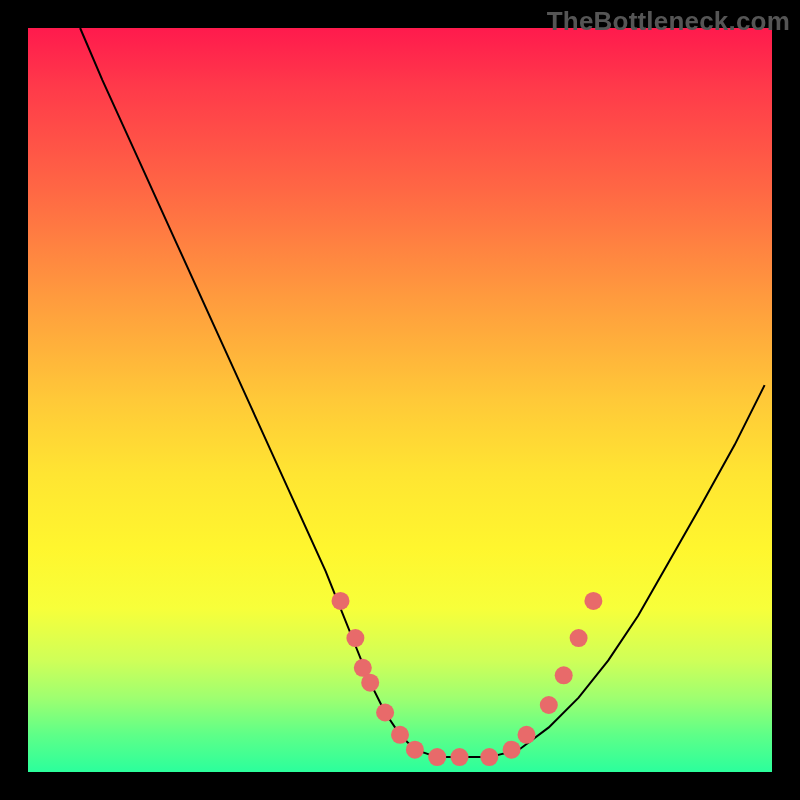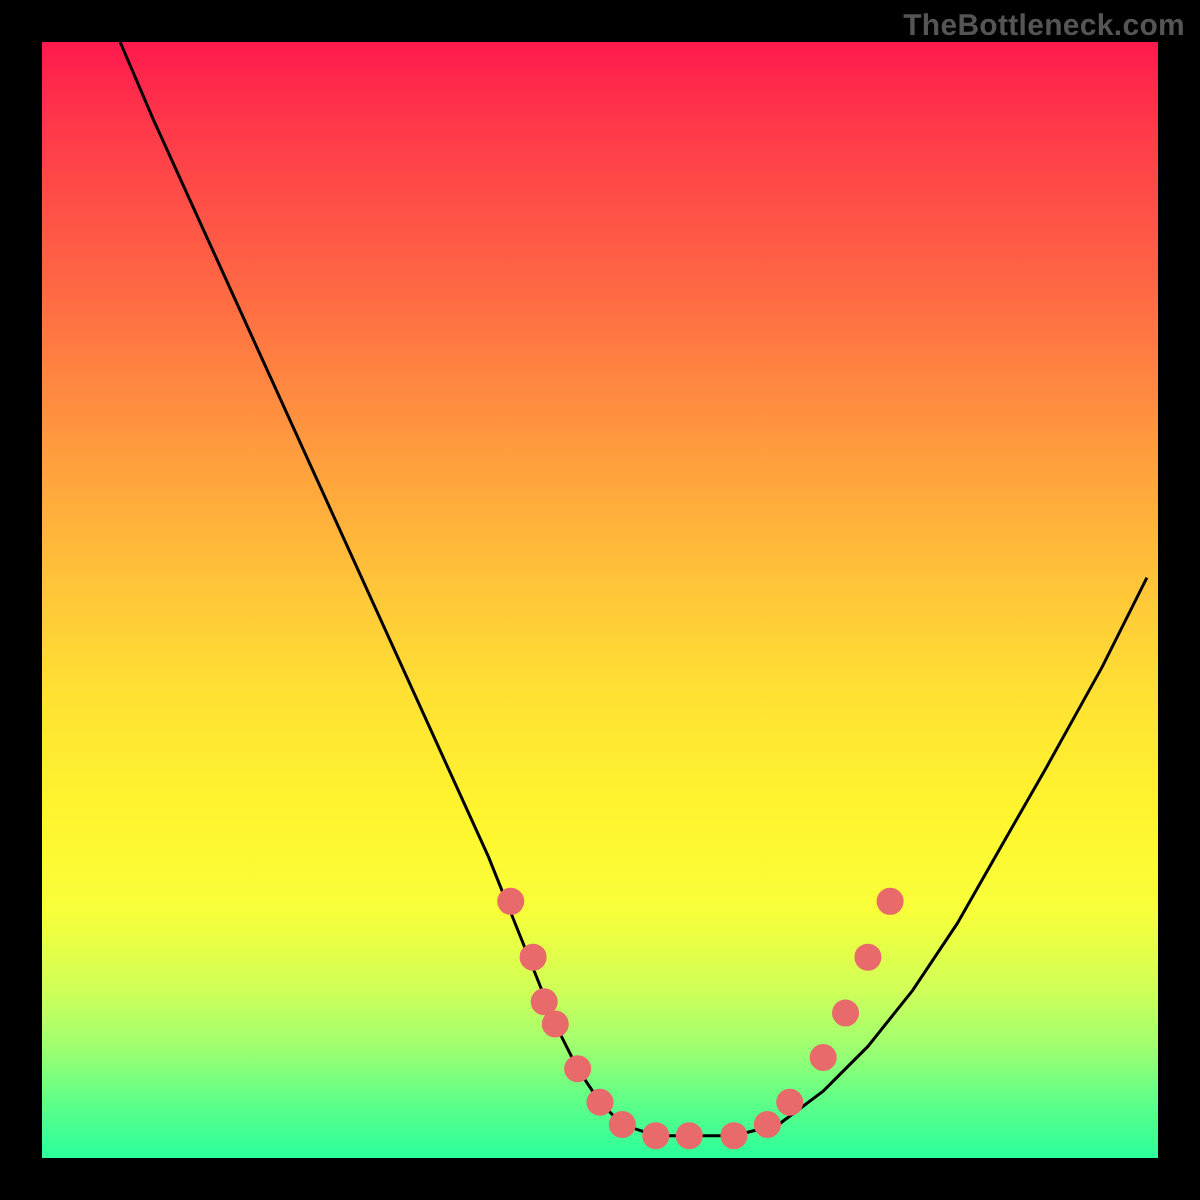--- a/index.html
+++ b/index.html
@@ -36,21 +36,21 @@
       #cfff58 85%,
       #9fff70 90%,
       #5eff88 95%,
       #2bff9c 100%);
   }
   .watermark {
     position: absolute;
     top: 6px;
     right: 10px;
     font-family: Arial, Helvetica, sans-serif;
-    font-size: 20px;
+    font-size: 26px;
     font-weight: bold;
     color: #555;
     letter-spacing: 0.2px;
     user-select: none;
   }
   svg.curve {
     position: absolute;
     left: 0;
     top: 0;
     width: 744px;

